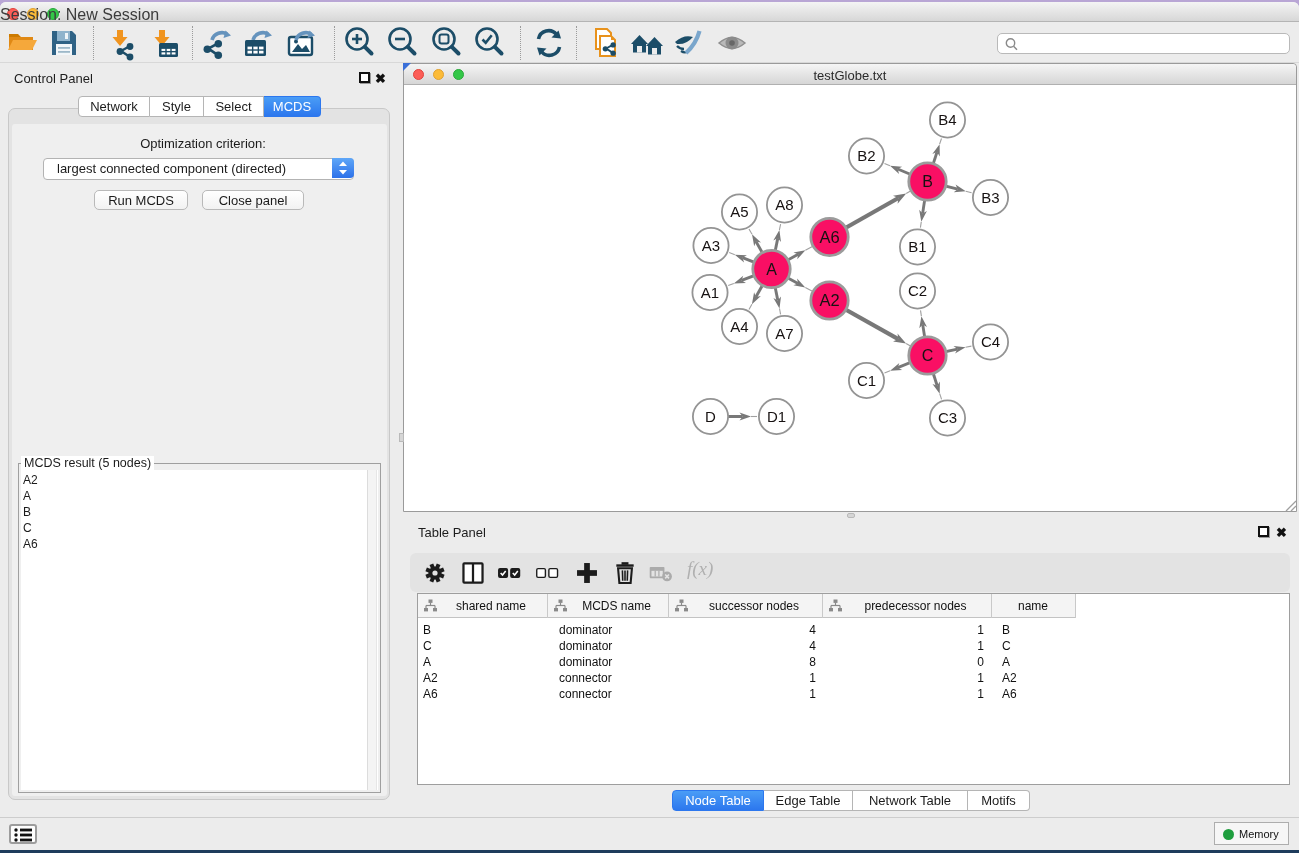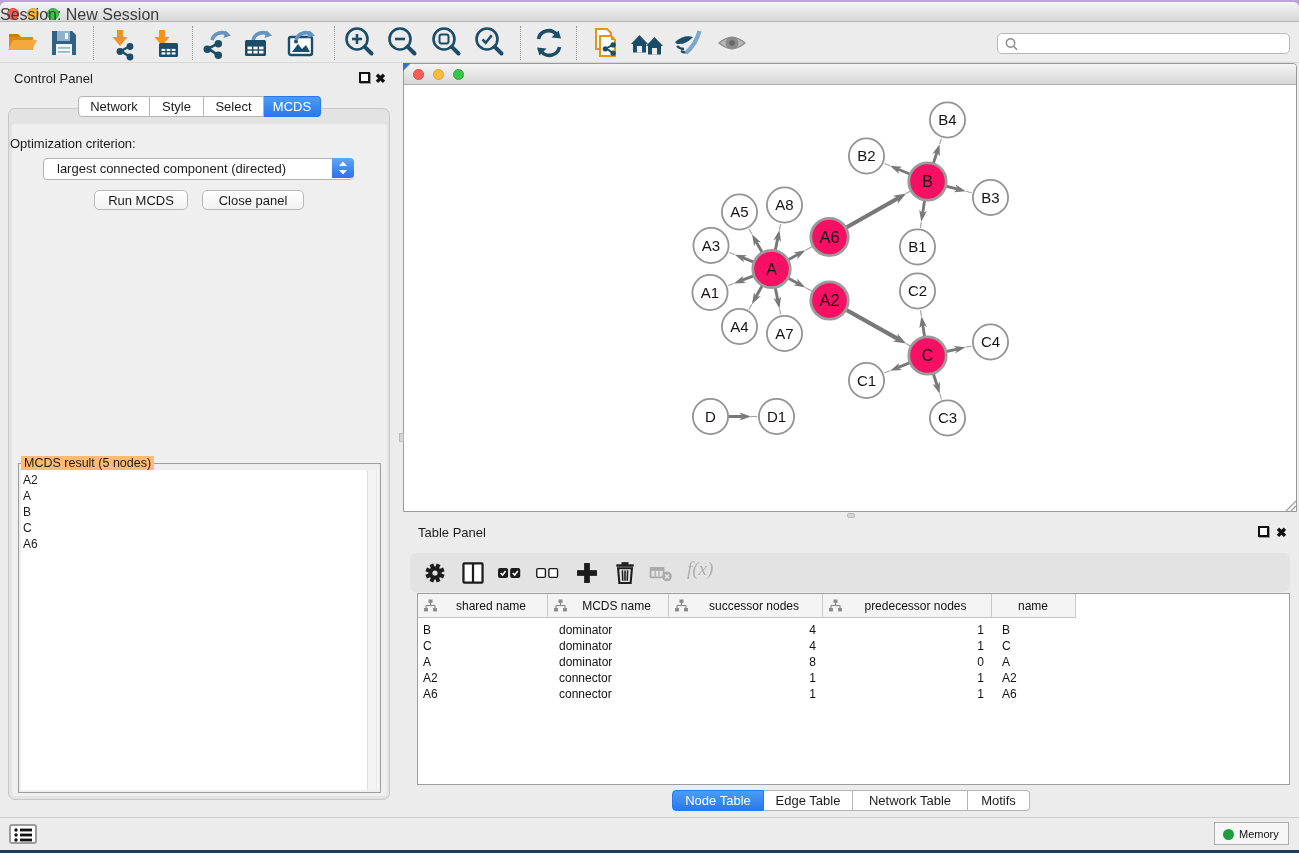--- a/index.html
+++ b/index.html
@@ -13,27 +13,27 @@
 .tsep{position:absolute;top:26px;height:34px;width:0;border-left:1px dotted #9b9b9b}
 .ticon{position:absolute;top:25px}
 #searchbox{position:absolute;left:997px;top:33px;width:293px;height:21px;background:#fff;border:1px solid #b9b9b9;border-radius:5px}
 #cp-title{position:absolute;left:14px;top:71px;font-size:13px;color:#1d1d1d;white-space:nowrap}
 .fsq{position:absolute;width:11px;height:11px;border:2px solid #111;background:#fff;box-shadow:1px 1px 0 #9a9a9a}
 .fx{position:absolute;font-size:13px;font-weight:bold;color:#111}
 .tab{position:absolute;z-index:5;top:96px;white-space:nowrap;height:21px;line-height:20px;text-align:center;font-size:13px;color:#1c1c1c;background:#fff;border:1px solid #b5b5b5;border-left:none}
 .tabsel{background:linear-gradient(#4a9df6,#2c77ee);color:#fff}
 #cp-box{position:absolute;left:8px;top:108px;width:382px;height:692px;background:#e3e3e3;border:1px solid #c8c8c8;border-radius:7px}
 #cp-inner{position:absolute;left:12px;top:124px;width:375px;height:672px;background:#efefef;border-radius:3px}
-#optlabel{position:absolute;left:10px;top:136px;width:398px;font-size:13px;color:#1b1b1b}
+#optlabel{position:absolute;left:4px;top:136px;width:398px;text-align:center;font-size:13px;color:#1b1b1b}
 #combo{position:absolute;left:43px;top:158px;width:311px;height:22px;background:#fff;border:1px solid #b3b3b3;border-radius:4px}
 #combo .txt{position:absolute;left:13px;top:2px;font-size:13px;color:#1b1b1b;white-space:nowrap}
 #combo .cap{position:absolute;right:-1px;top:-1px;width:22px;height:20px;background:linear-gradient(#5fa7f8,#2d71e9);border-radius:0 4px 4px 0}
 .btn{position:absolute;top:190px;height:20px;line-height:19px;text-align:center;font-size:13px;color:#1b1b1b;background:linear-gradient(#fff,#f2f2f2);border:1px solid #b9b9b9;border-radius:5px;white-space:nowrap}
 #fieldset{position:absolute;left:18px;top:463px;width:363px;height:330px;border:1px solid #9f9f9f}
-#legend{position:absolute;left:21px;top:456px;background:#fdba74;padding:0 3px;font-size:12.5px;color:#1b1b1b;white-space:nowrap}
+#legend{position:absolute;left:21px;top:456px;background:#ffffff;padding:0 3px;font-size:12.5px;color:#1b1b1b;white-space:nowrap}
 #mlist{position:absolute;left:21px;top:470px;width:357px;height:320px;background:#fff;font-size:12px;color:#1b1b1b;padding-top:3px}
 #mlist .it{padding-left:2px;height:16px;line-height:15px}
 #mscroll{position:absolute;left:346px;top:0;width:10px;height:320px;background:#f4f4f4;border-left:1px solid #dcdcdc;border-right:1px solid #e6e6e6}
 #statusline{position:absolute;left:0;top:817px;width:1299px;height:0;border-top:1px solid #cdcdcd}
 #hambtn{position:absolute;left:9px;top:824px;width:28px;height:20px;background:#fdfdfd;border:2px solid #9c9c9c;border-radius:3px}
 #membtn{position:absolute;left:1214px;top:822px;width:75px;height:23px;background:#f6f6f6;border:1px solid #adadad;font-size:11px;color:#111}
 #membtn .dot{position:absolute;left:8px;top:6px;width:11px;height:11px;border-radius:50%;background:#1e9e3e}
 #membtn .t{position:absolute;left:24px;top:5px}
 #netwin{position:absolute;left:403px;top:63px;width:894px;height:449px;background:#fff;border:1px solid #9a9a9a;border-radius:4px 4px 0 0}
 #nettbar{position:absolute;left:404px;top:64px;width:892px;height:21px;background:linear-gradient(#f5f5f5,#d6d6d6);border-bottom:1px solid #b0b0b0;border-radius:4px 4px 0 0}
@@ -222,20 +222,21 @@
     </svg></div>
 <div id="membtn">
     <span class="dot"></span>
     <span class="t">Memory</span>
   </div>
 <div id="netwin"></div>
 <div id="nettbar">
  <div class="tls" style="left:9px;background:#fc5d57;border:1px solid #e1433c"></div>
  <div class="tls" style="left:29px;background:#fcbb38;border:1px solid #e0a131"></div>
  <div class="tls" style="left:49px;background:#34c748;border:1px solid #2aa93c"></div>
+ <div id="nettitle">testGlobe.txt</div>
 </div>
 <svg class="abs" style="left:404px;top:85px" width="893" height="426" font-family="Liberation Sans,sans-serif">
     <line x1="367.5" y1="184.0" x2="337.6" y2="195.4" stroke="#787878" stroke-width="2.9"></line>
 <line x1="329.8" y1="198.4" x2="324.2" y2="200.5" stroke="#a0a0a0" stroke-width="1.1"></line>
 <polygon points="329.8,198.4 339.2,190.7 337.6,195.4 342.0,197.9" fill="#787878"></polygon>
 <line x1="367.5" y1="184.0" x2="338.5" y2="172.7" stroke="#787878" stroke-width="2.9"></line>
 <line x1="330.8" y1="169.7" x2="325.2" y2="167.6" stroke="#a0a0a0" stroke-width="1.1"></line>
 <polygon points="330.8,169.7 342.9,170.3 338.5,172.7 340.1,177.5" fill="#787878"></polygon>
 <line x1="367.5" y1="184.0" x2="351.9" y2="212.0" stroke="#787878" stroke-width="2.9"></line>
 <line x1="347.9" y1="219.2" x2="345.0" y2="224.5" stroke="#a0a0a0" stroke-width="1.1"></line>

